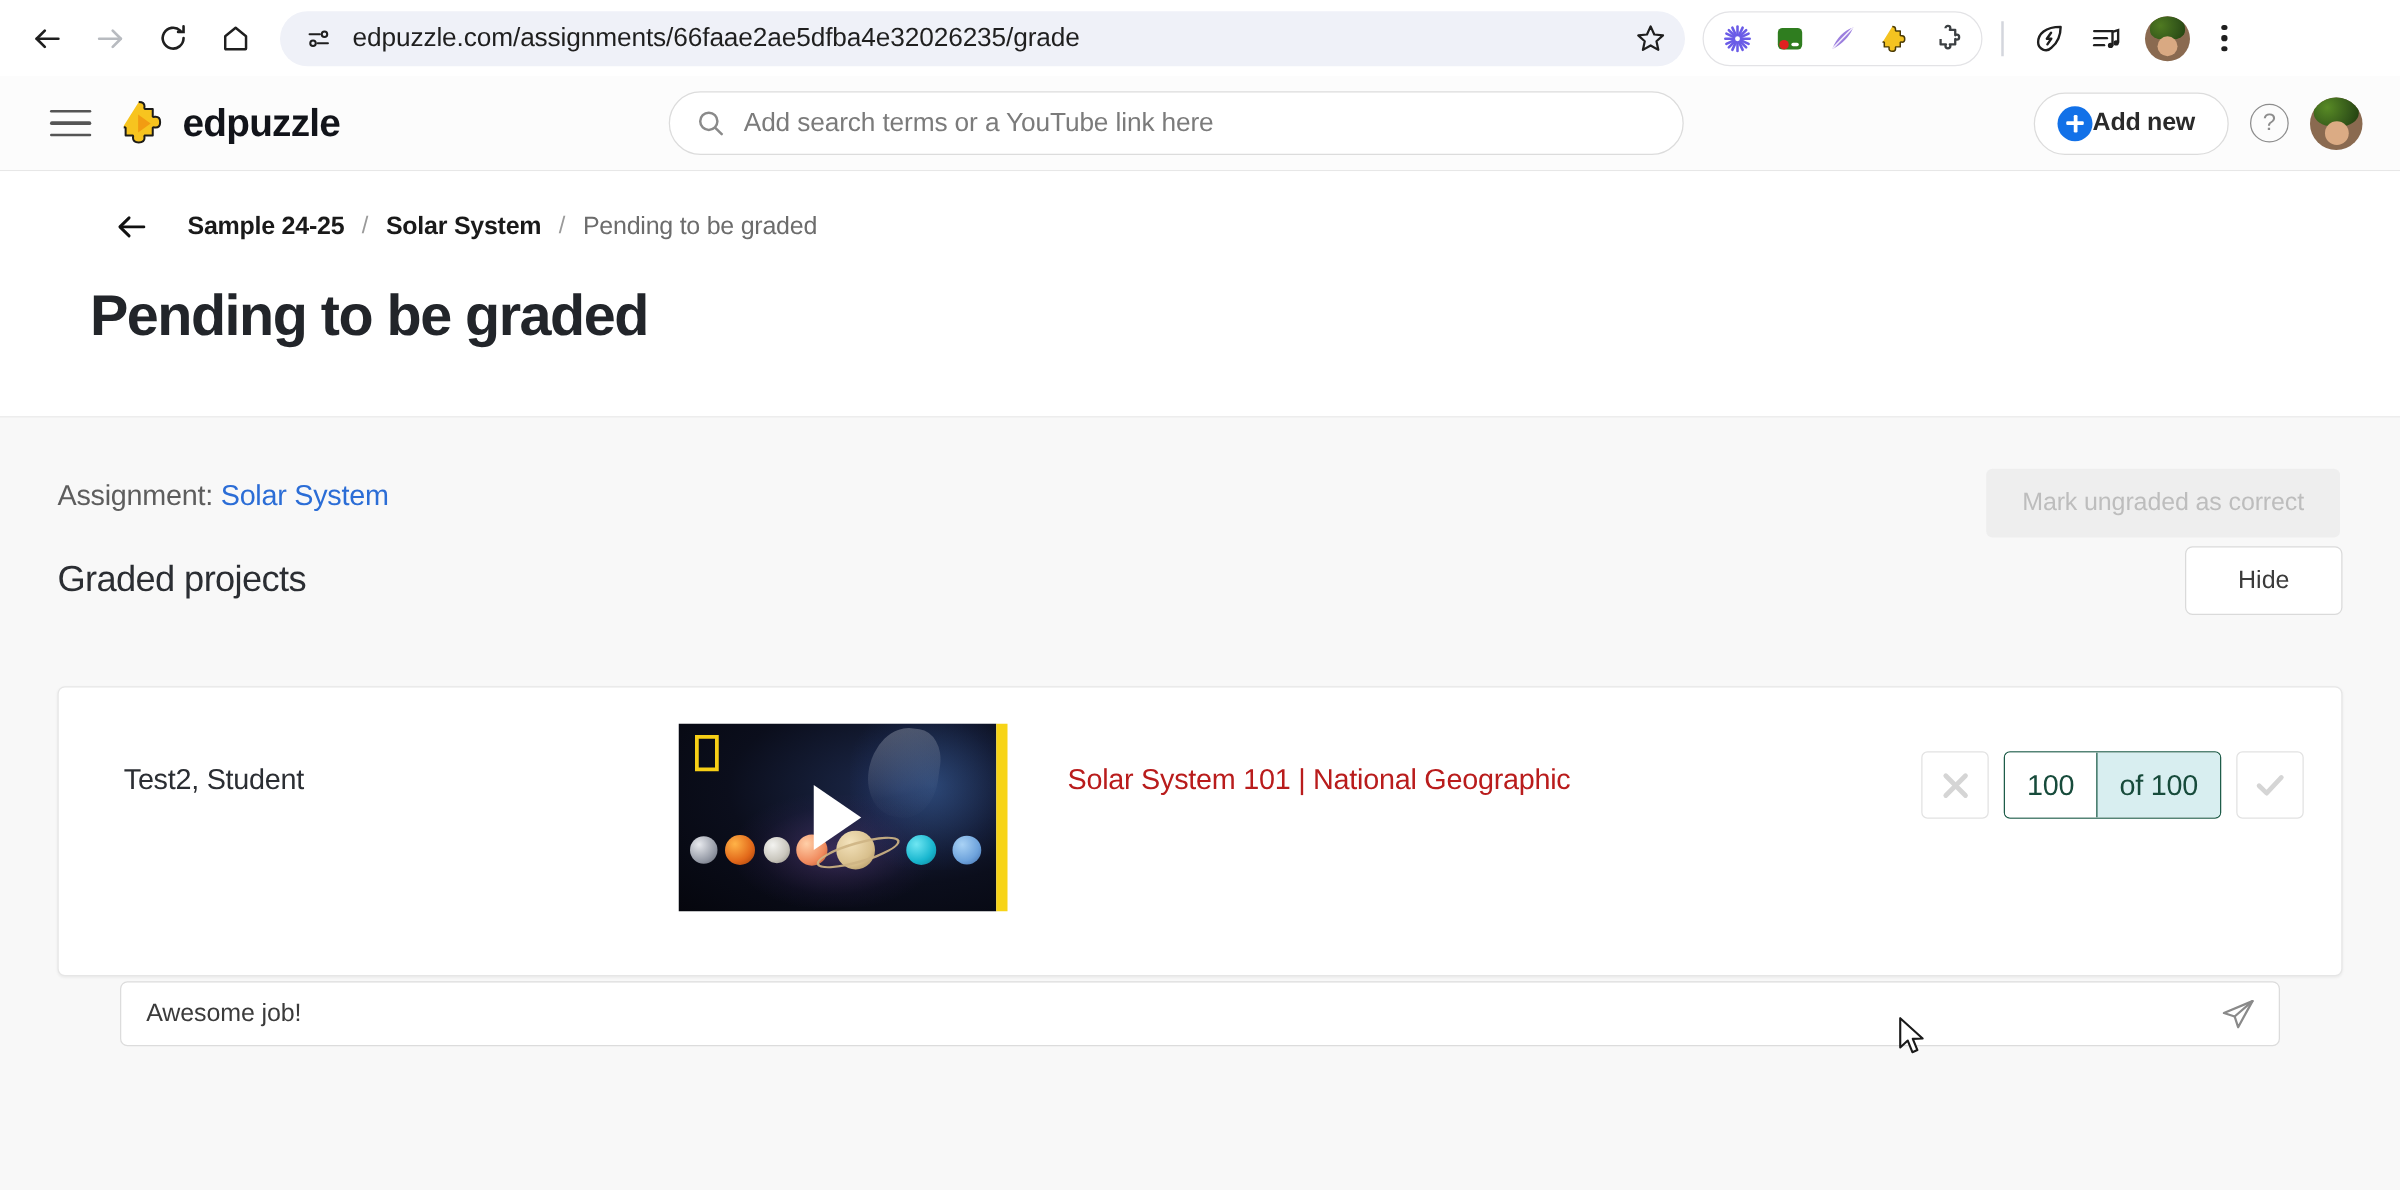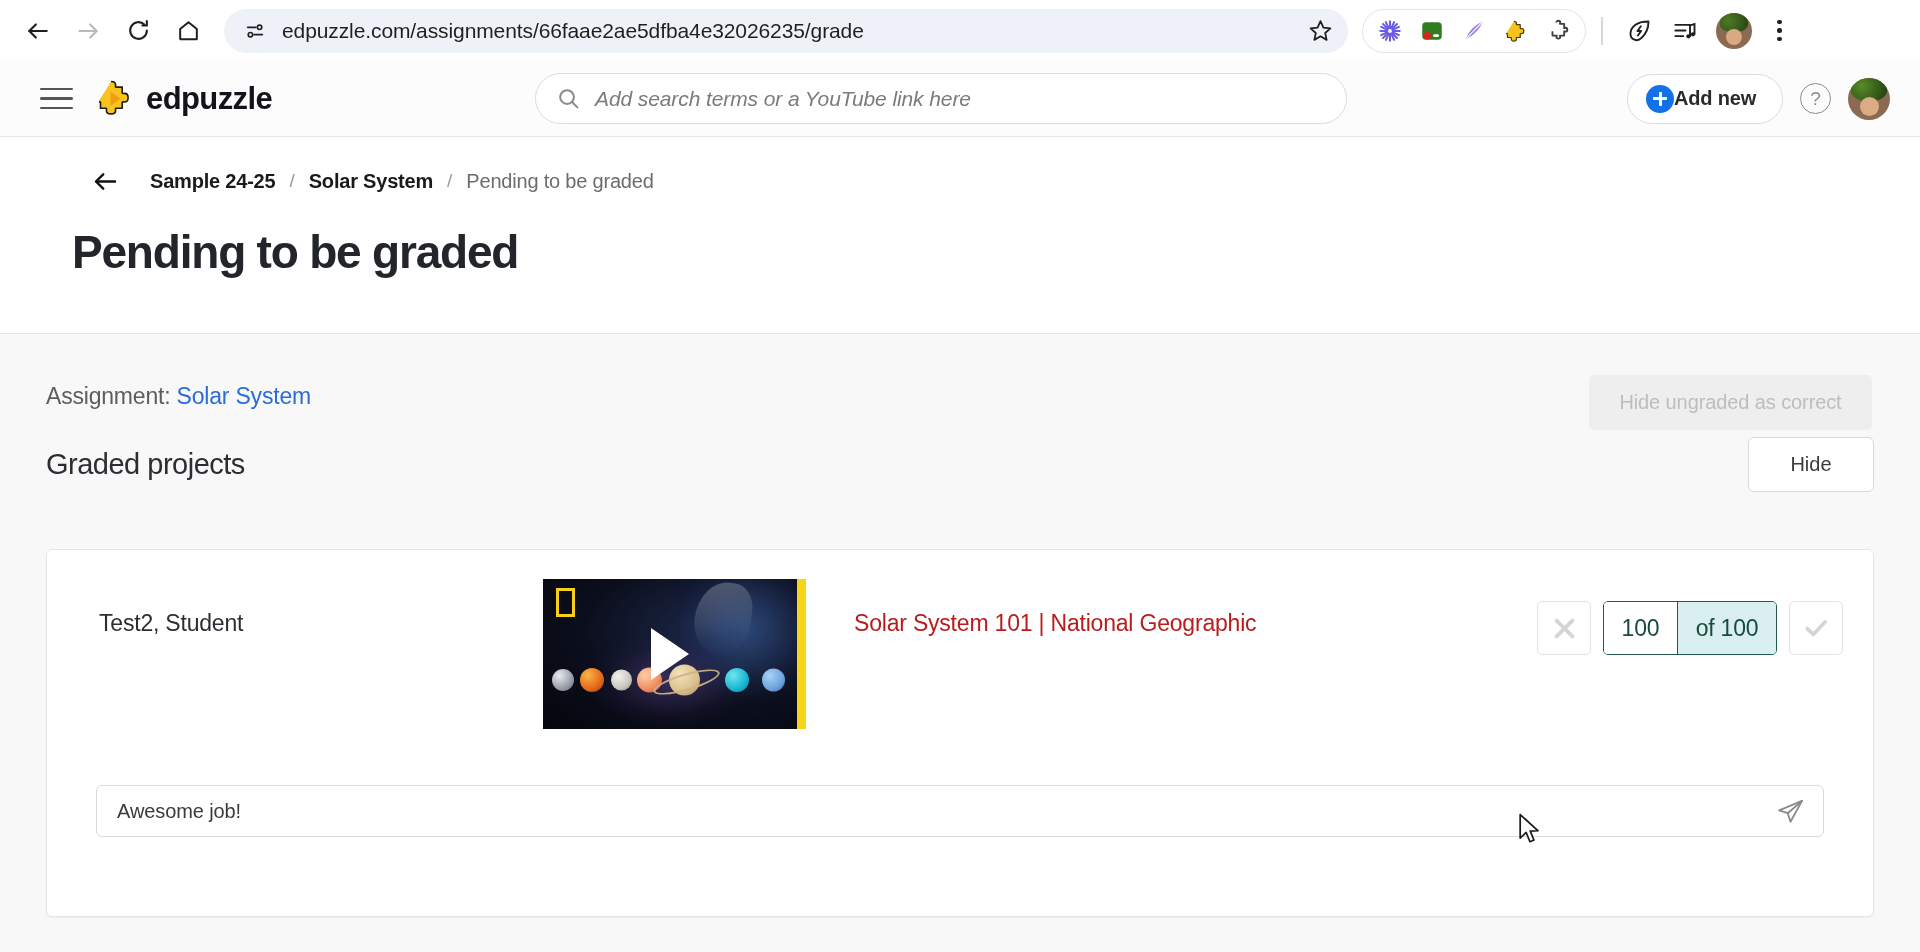--- a/index.html
+++ b/index.html
@@ -149,21 +149,20 @@
     font-size: 31px;
     font-weight: 700;
     color: #12141a;
     letter-spacing: -0.6px;
   }
 
   .ep-search-wrap {
     position: absolute;
     left: 535px;
     width: 812px;
-    font-style: italic;
   }
   .ep-search {
     height: 51px;
     border: 1.5px solid #dcdcdc;
     border-radius: 26px;
     background: #fff;
     display: flex; align-items: center;
     padding: 0 20px;
     gap: 14px;
   }
@@ -307,21 +306,21 @@
     display: flex; align-items: center; justify-content: center;
   }
 
   
   .card {
     margin-top: 57px;
     background: #ffffff;
     border: 1px solid #e6e6e6;
     border-radius: 6px;
     box-shadow: 0 1px 2px rgba(0,0,0,0.05);
-    height: 368px;
+    height: 232px;
     position: relative;
     padding: 0 26px;
   }
   .card-top {
     display: flex;
     align-items: flex-start;
     padding-top: 29px;
     height: 200px;
   }
   .student-name {
@@ -639,21 +638,21 @@
     </span>
     <span class="bc-item">Sample 24-25</span>
     <span class="bc-sep">/</span>
     <span class="bc-item">Solar System</span>
     <span class="bc-sep">/</span>
     <span class="bc-item muted">Pending to be graded</span>
   </div>
 
   <div class="page-title">Pending to be graded</div>
 
-  <button class="mark-btn" disabled="">Hide ungraded as correct</button>
+  <button class="mark-btn" disabled="">Mark ungraded as correct</button>
 </div>
 
 <div class="main">
 
   <div class="assignment-line">
     <span>Assignment:</span>
     <a href="#">Solar System</a>
   </div>
 
   <div class="graded-row">

